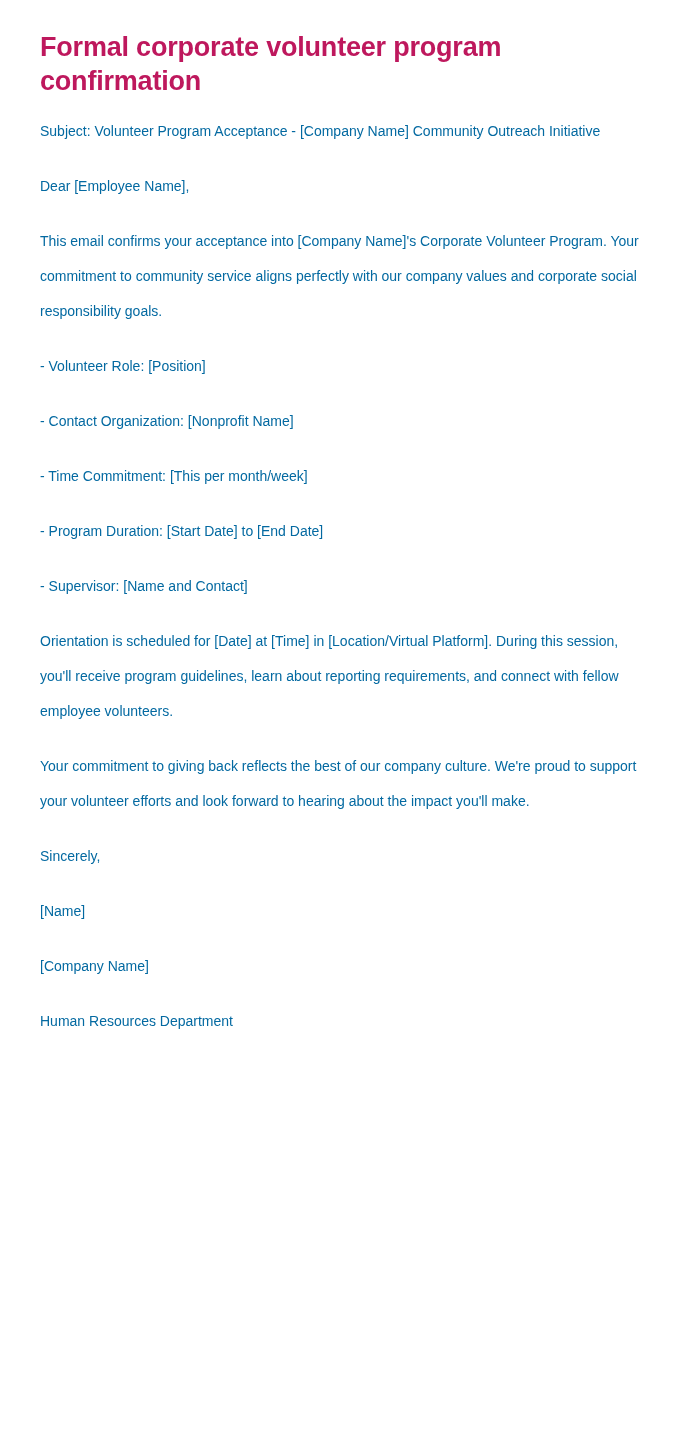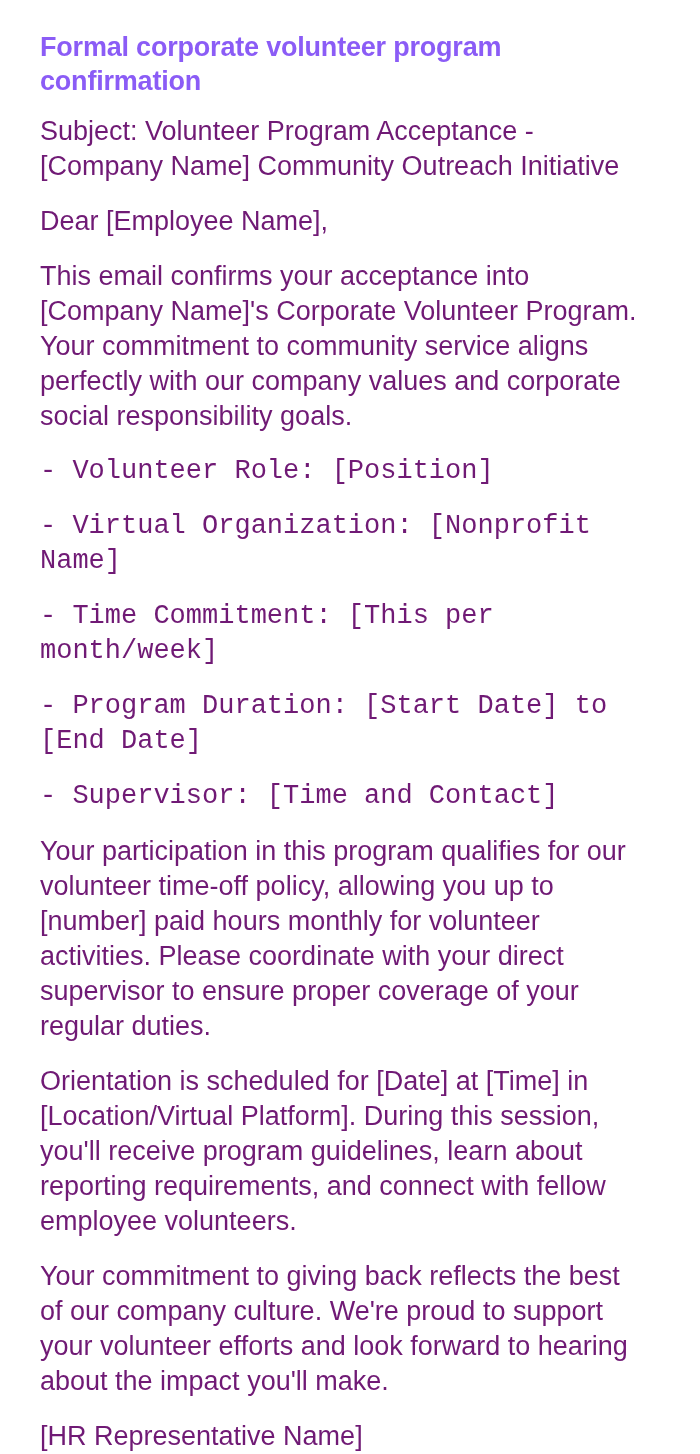--- a/index.html
+++ b/index.html
@@ -20,58 +20,56 @@
     min-height: 1454px;
     box-sizing: border-box;
     padding: 22px 60px 40px 40px;
     background: #ffffff;
   }
   .doc-title {
     font-size: 27px;
     line-height: 34px;
     font-weight: 700;
     letter-spacing: -0.2px;
-    color: #8b5cf6;
+    color: #be185d;
     margin: 8px 0 16px 0;
   }
   .para {
-    font-size: 27px;
+    font-size: 14px;
     line-height: 35px;
     font-weight: 400;
-    color: #701a75;
+    color: #0369a1;
     margin: 0 0 20px 0;
     max-width: 605px;
     word-wrap: break-word;
   }
   .para.bullet {
     margin-bottom: 20px;
-    font-family: Liberation Mono, monospace;
   }
   .para.sig {
     margin-bottom: 20px;
   }
   .para:last-child {
     margin-bottom: 8px;
   }
 </style>
 </head>
 <body>
 
 <div class="page">
   <h1 class="doc-title">Formal corporate volunteer program confirmation</h1>
   <div class="doc-body">
       <p class="para">Subject: Volunteer Program Acceptance - [Company Name] Community Outreach Initiative</p>
       <p class="para">Dear [Employee Name],</p>
       <p class="para">This email confirms your acceptance into [Company Name]'s Corporate Volunteer Program. Your commitment to community service aligns perfectly with our company values and corporate social responsibility goals.</p>
       <p class="para bullet">- Volunteer Role: [Position]</p>
-      <p class="para bullet">- Virtual Organization: [Nonprofit Name]</p>
+      <p class="para bullet">- Contact Organization: [Nonprofit Name]</p>
       <p class="para bullet">- Time Commitment: [This per month/week]</p>
       <p class="para bullet">- Program Duration: [Start Date] to [End Date]</p>
-      <p class="para bullet">- Supervisor: [Time and Contact]</p>
-      <p class="para">Your participation in this program qualifies for our volunteer time-off policy, allowing you up to [number] paid hours monthly for volunteer activities. Please coordinate with your direct supervisor to ensure proper coverage of your regular duties.</p>
+      <p class="para bullet">- Supervisor: [Name and Contact]</p>
       <p class="para">Orientation is scheduled for [Date] at [Time] in [Location/Virtual Platform]. During this session, you'll receive program guidelines, learn about reporting requirements, and connect with fellow employee volunteers.</p>
       <p class="para">Your commitment to giving back reflects the best of our company culture. We're proud to support your volunteer efforts and look forward to hearing about the impact you'll make.</p>
-      <p class="para sig">[HR Representative Name]</p>
+      <p class="para sig">Sincerely,</p>
       <p class="para sig">[Name]</p>
       <p class="para sig">[Company Name]</p>
       <p class="para sig">Human Resources Department</p>
     </div>
 </div>
 
 </body></html>

